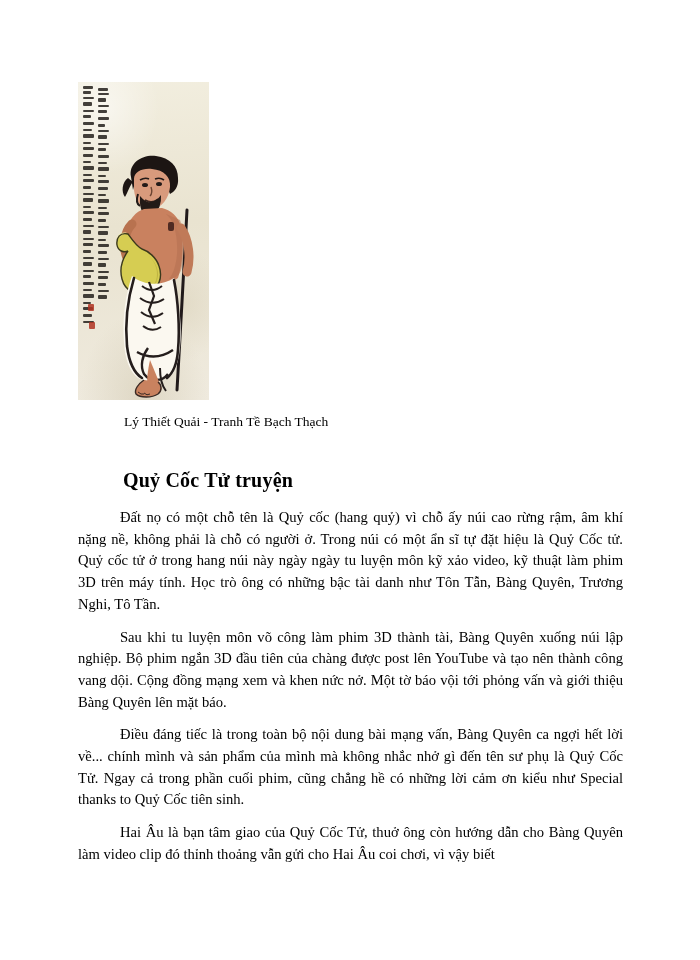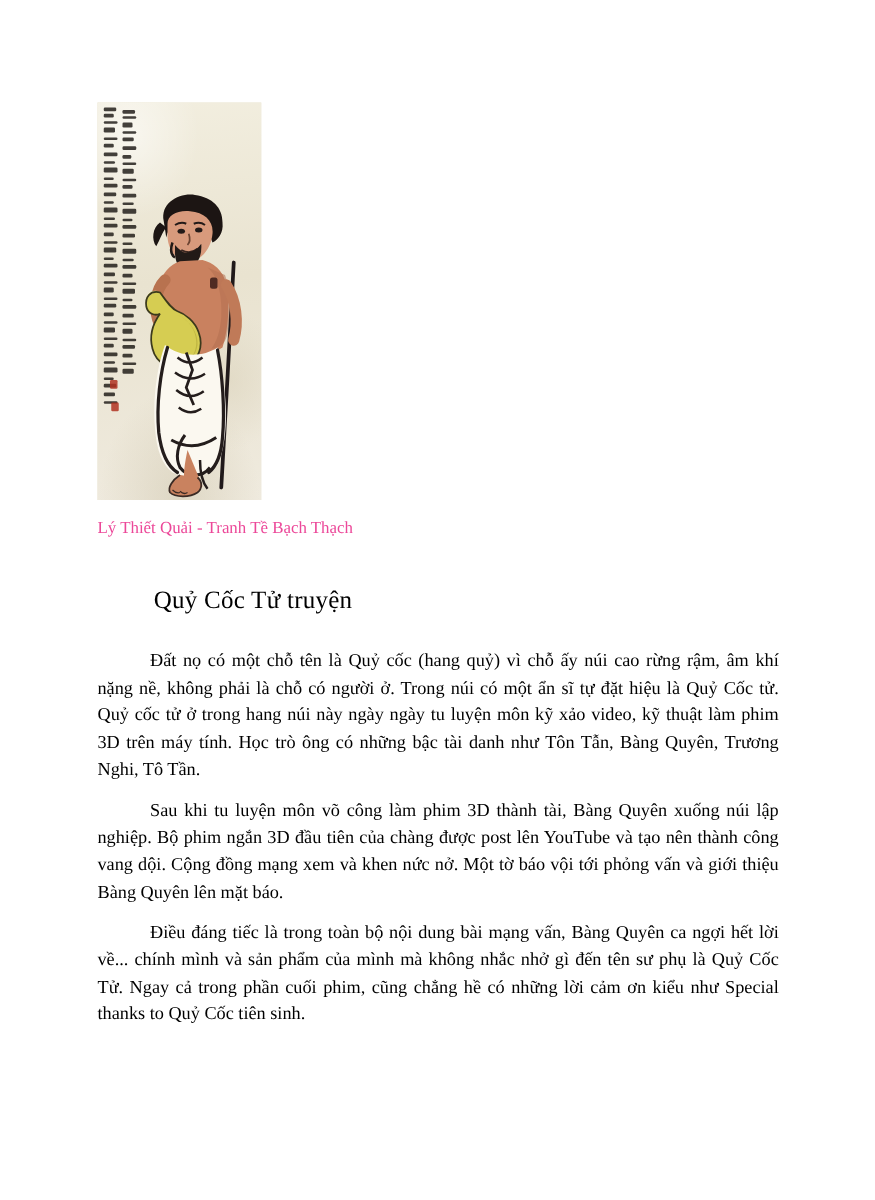--- a/index.html
+++ b/index.html
@@ -96,36 +96,37 @@
     top: 70px;
     width: 105px;
     height: 248px;
     display: block;
   }
 
   .caption {
     margin-top: 13px;
     font-size: 13.5px;
     line-height: 1.35;
-    color: #ec4899;
+    color: #000000;
     white-space: nowrap;
+    margin-left: 46px;
   }
 
   
   .article {
     position: absolute;
     left: 78px;
     top: 468px;
     width: 545px;
   }
 
   .doc-title {
-    margin: 0 0 26px 0;
+    margin: 0 0 14px 0;
     font-size: 20px;
-    font-weight: normal;
+    font-weight: bold;
     letter-spacing: .2px;
     padding-left: 45px;
     line-height: 1.25;
   }
 
   .para {
     margin: 0 0 11px 0;
     font-size: 14.6px;
     line-height: 21.7px;
     text-align: justify;
@@ -302,15 +303,16 @@
     </div>
 
     <div class="caption">Lý Thiết Quải - Tranh Tề Bạch Thạch</div>
   </div>
 
   <div class="article">
     <h1 class="doc-title">Quỷ Cốc Tử truyện</h1>
     <p class="para">Đất nọ có một chỗ tên là Quỷ cốc (hang quỷ) vì chỗ ấy núi cao rừng rậm, âm khí nặng nề, không phải là chỗ có người ở. Trong núi có một ẩn sĩ tự đặt hiệu là Quỷ Cốc tử. Quỷ cốc tử ở trong hang núi này ngày ngày tu luyện môn kỹ xảo video, kỹ thuật làm phim 3D trên máy tính. Học trò ông có những bậc tài danh như Tôn Tẫn, Bàng Quyên, Trương Nghi, Tô Tần.</p>
     <p class="para">Sau khi tu luyện môn võ công làm phim 3D thành tài, Bàng Quyên xuống núi lập nghiệp. Bộ phim ngắn 3D đầu tiên của chàng được post lên YouTube và tạo nên thành công vang dội. Cộng đồng mạng xem và khen nức nở. Một tờ báo vội tới phỏng vấn và giới thiệu Bàng Quyên lên mặt báo.</p>
     <p class="para">Điều đáng tiếc là trong toàn bộ nội dung bài mạng vấn, Bàng Quyên ca ngợi hết lời về... chính mình và sản phẩm của mình mà không nhắc nhở gì đến tên sư phụ là Quỷ Cốc Tử. Ngay cả trong phần cuối phim, cũng chẳng hề có những lời cảm ơn kiểu như Special thanks to Quỷ Cốc tiên sinh.</p>
+    <p class="para">Hai Âu là bạn tâm giao của Quỷ Cốc Tử, thuở ông còn hướng dẫn cho Bàng Quyên làm video clip đó thỉnh thoảng vẫn gửi cho Hai Âu coi chơi, vì vậy biết</p>
   </div>
 
 </div>
 
 </body></html>

